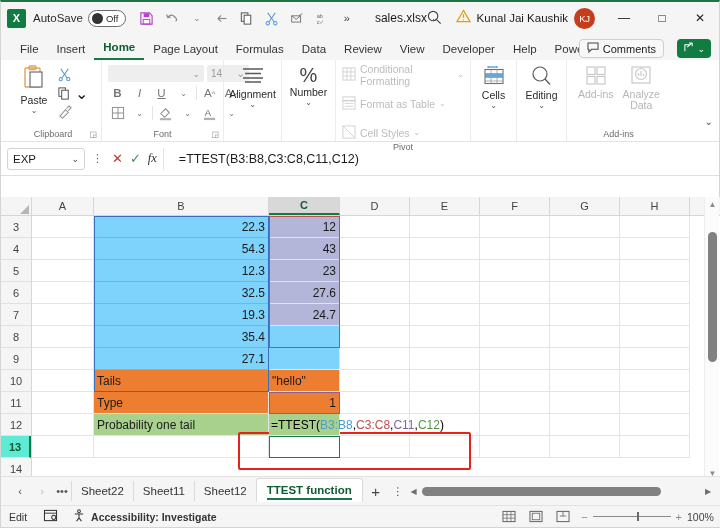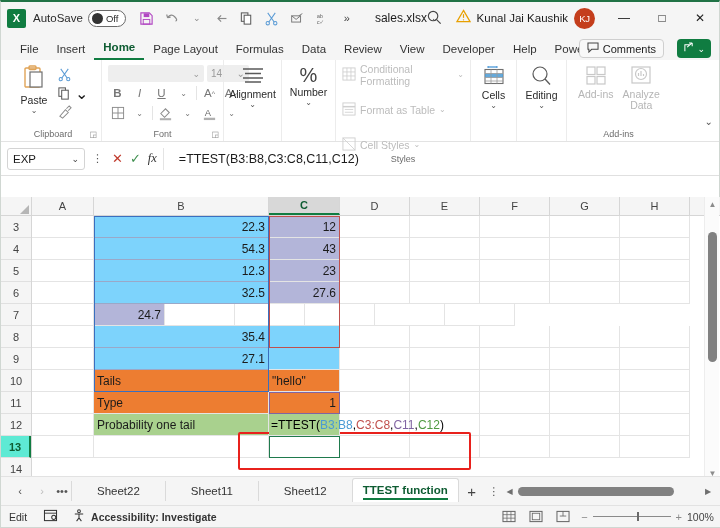--- a/index.html
+++ b/index.html
@@ -160,21 +160,21 @@
   .vsb .thumb { position:absolute; left:3px; width:9px; border-radius:5px;
                 background:#818181; }
 
   
   .tabbar { position:absolute; left:0; bottom:22px; width:720px; height:29px;
             background:#f5f5f5; border-top:1px solid #e2e2e2;
             display:flex; align-items:center; padding-left:8px; }
   .navbtn { width:22px; height:22px; display:flex; align-items:center;
             justify-content:center; font-size:11px; color:#555; }
   .navbtn.dis { color:#bdbdbd; }
-  .sheettab { font-size:11.5px; color:#333; padding:4px 25px;
+  .sheettab { font-size:11.5px; color:#333; padding:4px 9px;
               border-left:1px solid #dadada; }
   .sheettab.active { background:#fff; color:#0e5c32; font-weight:600;
      border:1px solid #dadada; border-bottom:none; border-radius:3px 3px 0 0;
      padding:5px 10px 6px; position:relative; top:-1px; }
   .sheettab.active span { border-bottom:2px solid #107c41; padding-bottom:2px; }
   .addsheet { width:26px; display:flex; align-items:center; justify-content:center;
               font-size:15px; color:#444; }
   .tabdots { width:18px; display:flex; align-items:center; justify-content:center;
              font-size:11px; color:#555; }
   .hsb { flex:1; height:13px; margin:0 8px 0 2px; display:flex;
@@ -446,21 +446,21 @@
         <div class="bigbtn">
           <span style="font-size:20px;color:#444;line-height:21px;">%</span>
           <span class="cap">Number</span>
           <span class="chev">⌄</span>
         </div>
       </div>
       <div class="glabel">&nbsp;</div>
     </div>
 
     <div class="rgroup" style="width:135px;">
-      <div class="gbody" style="flex-direction:column; gap:16px;">
+      <div class="gbody" style="flex-direction:column; gap:10px;">
         <div class="styleitem">
           <span>
             <svg width="14" height="14" viewBox="0 0 15 15">
                 <rect x="1" y="1" width="13" height="13" fill="none" stroke="#cfcfcf" stroke-width="1"></rect>
                 <path d="M1 5.3h13 M1 9.6h13 M5.3 1v13 M9.6 1v13" stroke="#cfcfcf" stroke-width=".9"></path>
               </svg>
           </span>
           <span>Conditional Formatting</span>
           <span style="font-size:8px;">⌄</span>
         </div>
@@ -479,21 +479,21 @@
           <span>
             <svg width="14" height="14" viewBox="0 0 15 15">
                 <rect x="1" y="1" width="13" height="13" fill="none" stroke="#cfcfcf" stroke-width="1"></rect>
                 <path d="M1 1 L14 14" stroke="#cfcfcf" stroke-width=".9"></path>
               </svg>
           </span>
           <span>Cell Styles</span>
           <span style="font-size:8px;">⌄</span>
         </div>
       </div>
-      <div class="glabel">Styles</div>
+      <div class="glabel">Pivot</div>
     </div>
 
     <div class="rgroup" style="width:46px;">
       <div class="gbody" style="">
         <div class="bigbtn">
           <span>
             <svg width="24" height="22" viewBox="0 0 24 22">
                 <path d="M6 2 h9" stroke="#3a8fd6" stroke-width="1.2"></path>
                 <path d="M6 1.2v1.6 M15 1.2v1.6" stroke="#3a8fd6" stroke-width="1.2"></path>
                 <rect x="3" y="4.5" width="18" height="14" fill="none" stroke="#6f6f6f" stroke-width="1.1"></rect>
@@ -639,20 +639,21 @@
           <div class="cell c num fill-purple">27.6</div>
           <div class="cell d"></div>
           <div class="cell e"></div>
           <div class="cell f"></div>
           <div class="cell g"></div>
           <div class="cell h"></div>
         </div>
 
         <div class="grow">
           <div class="cell a"></div>
+          <div class="cell b num fill-blue hdr-line">19.3</div>
           <div class="cell c num fill-purple">24.7</div>
           <div class="cell d"></div>
           <div class="cell e"></div>
           <div class="cell f"></div>
           <div class="cell g"></div>
           <div class="cell h"></div>
         </div>
 
 
         <div class="grow">

